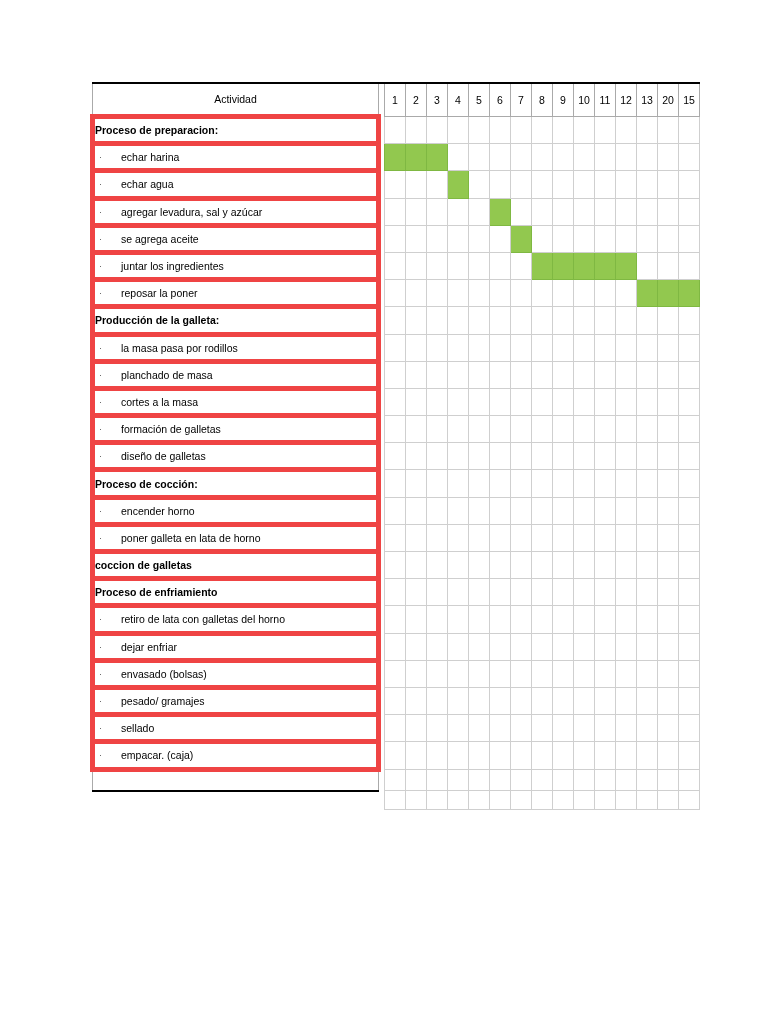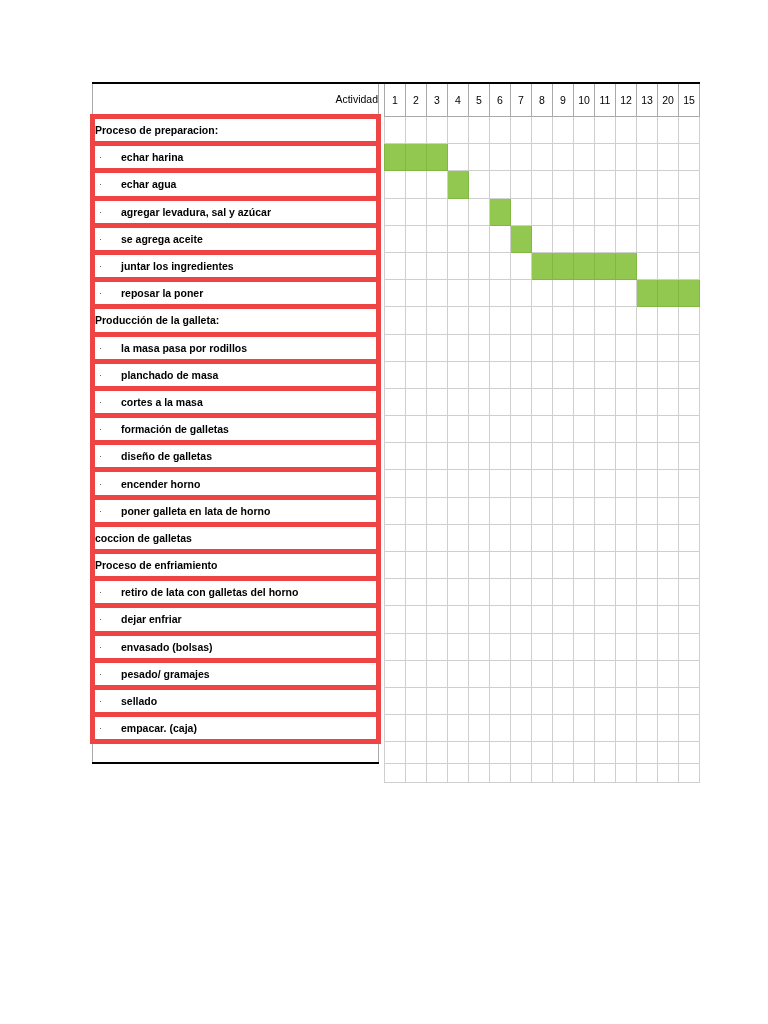--- a/index.html
+++ b/index.html
@@ -34,21 +34,21 @@
   }
   
   col.c-label { width: 286px; }
   col.c-gap   { width: 6px; }
   col.c-week  { width: 21px; }
 
   .hdr-row td { height: 30px; }
   .hdr-activity {
     border: 1px solid #aaaaaa;
     border-top: 2px solid #000000;
-    text-align: right;
+    text-align: center;
     font-weight: bold;
     font-size: 11px;
     padding-bottom: 2px;
     vertical-align: bottom;
   }
   .hdr-gap {
     border-top: 2px solid #000000;
     border-bottom: none;
     border-left: none;
     border-right: none;
@@ -73,21 +73,21 @@
   .cell-label .bullet {
     position: absolute;
     left: 4px;
     top: 50%;
     transform: translateY(-50%);
     font-size: 9px;
     color: #555;
   }
   .cell-label .txt { display: inline-block; }
   .lvl0 .txt { padding-left: 0px; font-weight: bold; }
-  .lvl1 .txt { padding-left: 26px; font-weight: bold; }
+  .lvl1 .txt { padding-left: 26px; font-weight: normal; }
   .cell-gap {
     border: none;
   }
   .cell-week {
     border: 1px solid #cfcfcf;
   }
   .cell-week.filled {
     background: #92c84f;
     border: 1px solid #7fb842;
   }
@@ -392,20 +392,39 @@
           <td class="cell-week"></td>
           <td class="cell-week"></td>
           <td class="cell-week"></td>
           <td class="cell-week"></td>
           <td class="cell-week"></td>
           <td class="cell-week"></td>
           <td class="cell-week"></td>
           <td class="cell-week"></td>
         </tr>
         <tr class="row">
+          <td class="cell-label lvl0"><span class="bullet"></span><span class="txt">Proceso de cocción:</span></td>
+          <td class="cell-gap"></td>
+          <td class="cell-week"></td>
+          <td class="cell-week"></td>
+          <td class="cell-week"></td>
+          <td class="cell-week"></td>
+          <td class="cell-week"></td>
+          <td class="cell-week"></td>
+          <td class="cell-week"></td>
+          <td class="cell-week"></td>
+          <td class="cell-week"></td>
+          <td class="cell-week"></td>
+          <td class="cell-week"></td>
+          <td class="cell-week"></td>
+          <td class="cell-week"></td>
+          <td class="cell-week"></td>
+          <td class="cell-week"></td>
+        </tr>
+        <tr class="row">
           <td class="cell-label lvl1"><span class="bullet">·</span><span class="txt">encender horno</span></td>
           <td class="cell-gap"></td>
           <td class="cell-week"></td>
           <td class="cell-week"></td>
           <td class="cell-week"></td>
           <td class="cell-week"></td>
           <td class="cell-week"></td>
           <td class="cell-week"></td>
           <td class="cell-week"></td>
           <td class="cell-week"></td>

